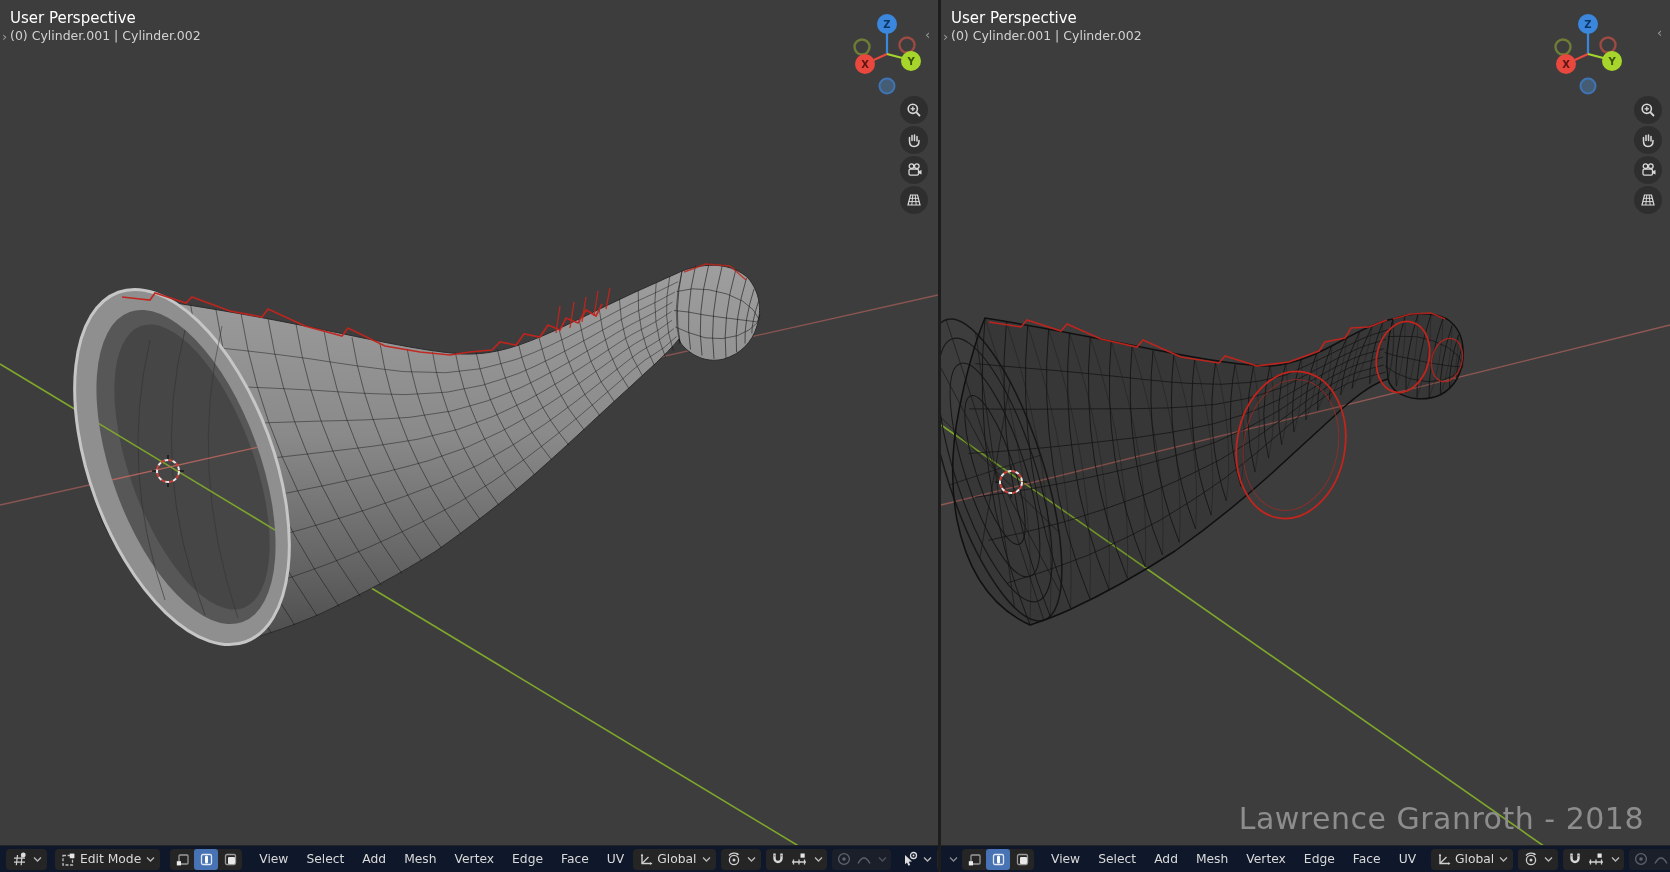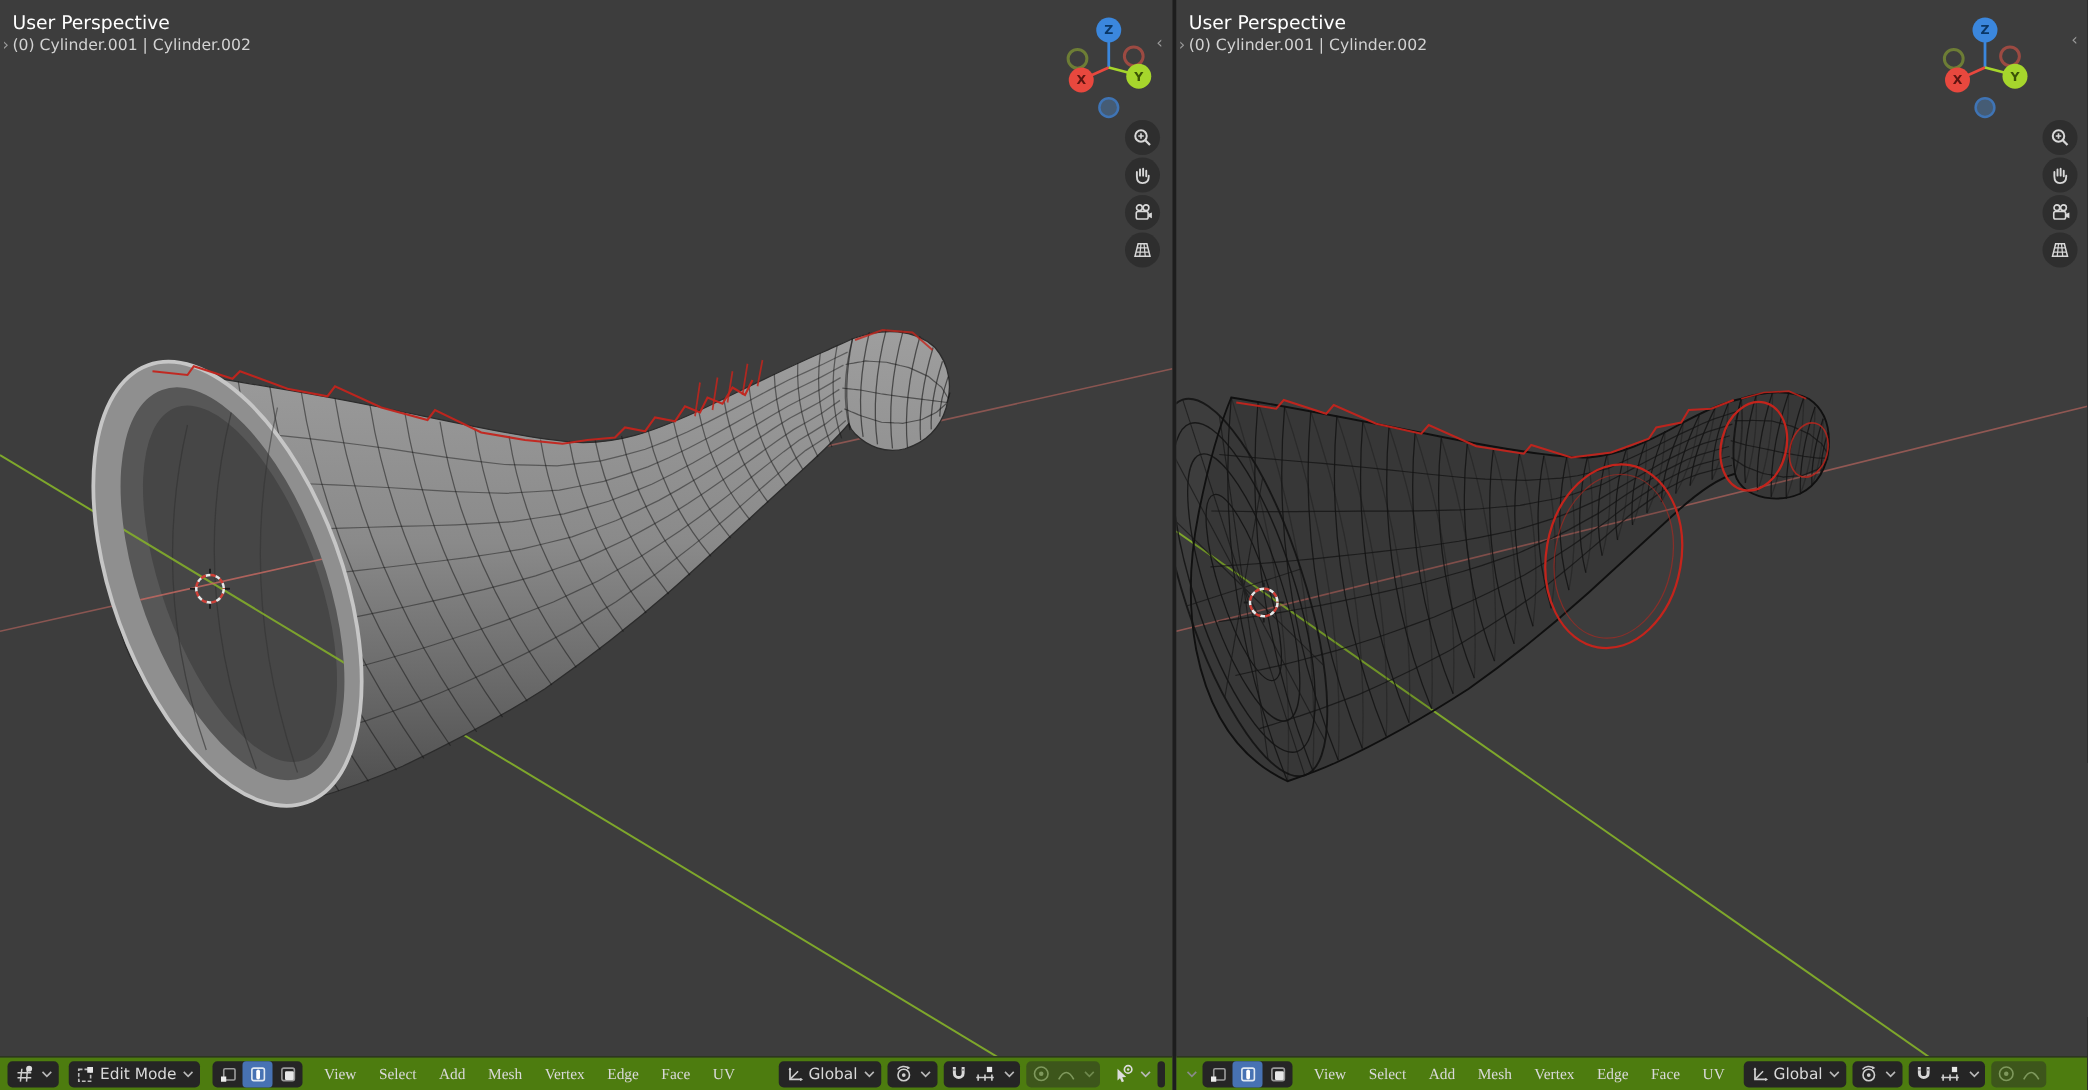--- a/index.html
+++ b/index.html
@@ -31,30 +31,30 @@
   #vp-left  .nav-col { left:900px; }
   #vp-right .nav-col { left:693px; }
   .nav-btn { width:28px; height:28px; border-radius:50%; background:rgba(44,44,44,0.85);
              display:flex; align-items:center; justify-content:center; cursor:pointer; }
 
   .watermark { position:absolute; right:26px; bottom:36px; z-index:4; font-size:30px;
                color:#8d8d8d; letter-spacing:0.5px; pointer-events:none; }
 
   
   .vp-toolbar { position:absolute; left:0; bottom:0; width:100%; height:27px; z-index:7;
-                background:#4d7c0f; border-top:1px solid #242424;
+                background:#0f172a; border-top:1px solid #242424;
                 display:flex; align-items:center; padding:0 6px;
                 font-size:12.3px; color:#d9d9d9; white-space:nowrap; overflow:hidden; }
   .vp-toolbar > * { flex-shrink:0; }
   .tb-btn { display:flex; align-items:center; gap:3px; background:#252525; border-radius:4px;
             height:21px; padding:0 5px; cursor:pointer; }
   .tb-group { display:flex; align-items:center; background:#252525; border-radius:4px; height:21px; cursor:pointer; }
   .sel-btn { width:24px; height:21px; display:flex; align-items:center; justify-content:center; cursor:pointer; }
   .sel-btn.active { background:#4772b3; border-radius:3px; }
-  .menus { display:flex; margin-left:8px;font-family:Liberation Serif, serif; }
+  .menus { display:flex; margin-left:8px; }
   .menu-item { padding:0 9px; line-height:27px; cursor:pointer; }
   .right-cluster { display:flex; align-items:center; margin-left:auto; gap:5px; }
   .dim { opacity:0.45; }
   .chev { margin-left:2px; }
 </style>
 </head>
 <body>
 
 <div class="page">
 
@@ -513,20 +513,21 @@
         </svg>
       </div>
       <div class="nav-btn">
         <svg width="16" height="16" viewBox="0 0 16 16">
           <path d="M4.5,3 H11.5 L14,13 H2 Z" fill="none" stroke="#d8d8d8" stroke-width="1.2"></path>
           <path d="M6.8,3 L5.8,13 M9.2,3 L10.2,13 M3.7,6.3 H12.3 M3,9.6 H13" fill="none" stroke="#d8d8d8" stroke-width="1"></path>
         </svg>
       </div>
     </div>
 
+    <div class="watermark">Lawrence Granroth - 2018</div>
 
     <div class="vp-toolbar">
       <svg class="chev" width="9" height="7" viewBox="0 0 9 7" style="margin-right:4px;">
           <path d="M1,1.5 L4.5,5 L8,1.5" fill="none" stroke="#8a8a8a" stroke-width="1.3"></path>
         </svg>
       <div class="tb-group">
         <div class="sel-btn">
           <svg width="15" height="15" viewBox="0 0 15 15">
             <rect x="4" y="3" width="9" height="9" rx="1" fill="none" stroke="#9a9a9a" stroke-width="1.3"></rect>
             <rect x="1.8" y="9.2" width="4.2" height="4.2" fill="#ececec"></rect>

